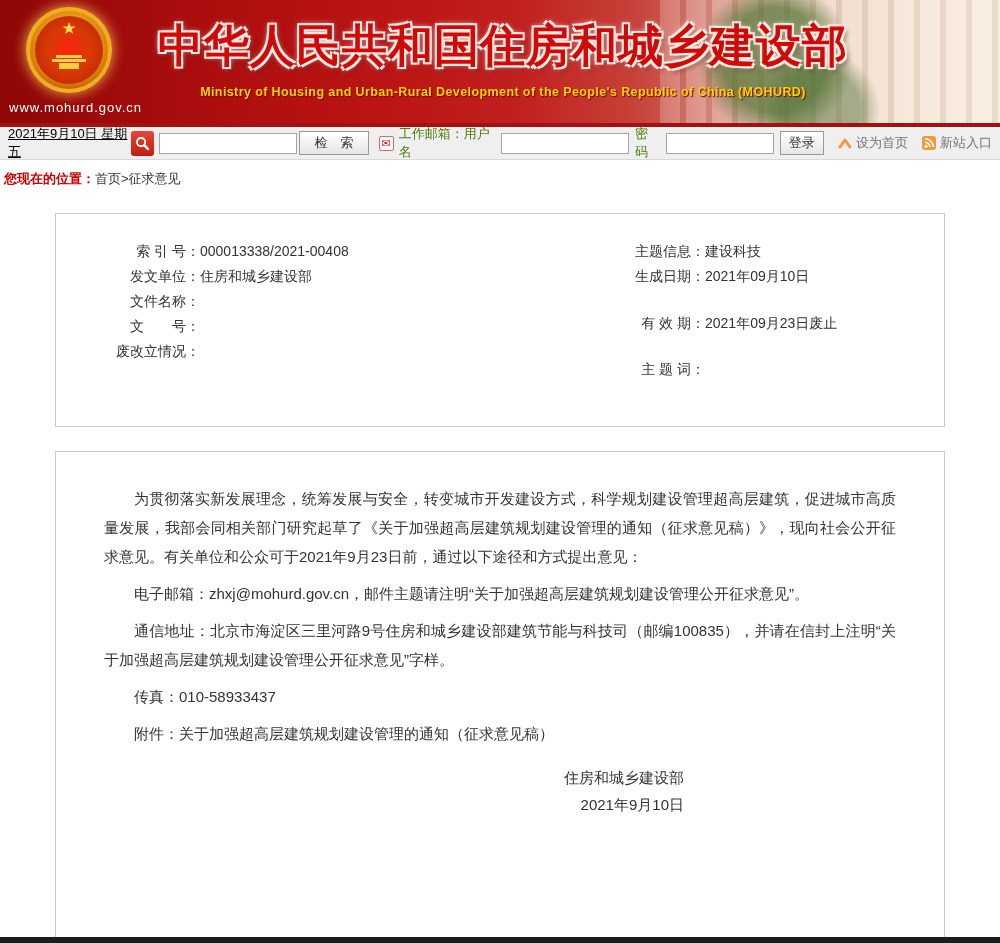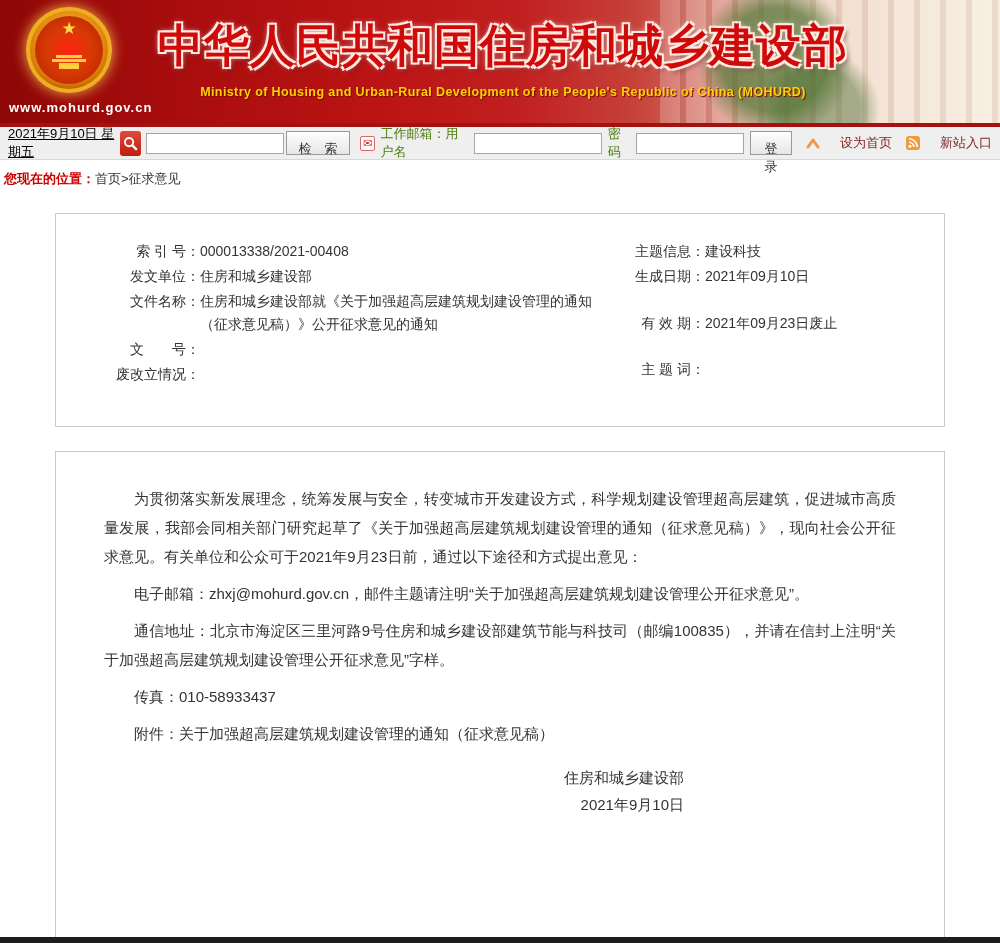--- a/index.html
+++ b/index.html
@@ -21,46 +21,46 @@
     background:radial-gradient(circle at 50% 42%, #ffd24d 0%, #f0a81f 30%, #d97b08 62%, #b85a00 72%, #f5c033 78%, #e09a12 100%);
     box-shadow:0 0 14px rgba(255,210,90,.85), inset 0 0 0 4px #eead22; }
   .emblem-inner { position:absolute; left:9px; top:9px; width:68px; height:68px; border-radius:50%;
     background:radial-gradient(circle, #f21, #d83a05 45%, #b42100 100%); overflow:hidden; }
   .emblem .star-big { position:absolute; left:50%; top:4px; transform:translateX(-50%); color:#ffd84d; font-size:17px; line-height:17px; }
   .emblem .gate { position:absolute; left:50%; bottom:14px; transform:translateX(-50%); width:34px; }
   .emblem .gate div { background:#ffcf3f; margin:1px auto; }
   .emblem .g1 { width:26px; height:3px; }
   .emblem .g2 { width:34px; height:3px; }
   .emblem .g3 { width:20px; height:6px; }
-  .site-url { position:absolute; left:9px; top:100px; color:#fff; font-weight:bold; font-size:13px; letter-spacing:1px; }
+  .site-url { position:absolute; left:9px; top:100px; color:#fff; font-weight:normal; font-size:13px; letter-spacing:1px; }
   .header-titles { position:absolute; left:118px; top:16px; width:770px; text-align:center; }
   .site-title { font-size:45px; font-weight:bold; color:#cf0a0a; letter-spacing:1px; white-space:nowrap;
     text-shadow:-2px -2px 0 #ffe9e0, 2px -2px 0 #ffe9e0, -2px 2px 0 #ffe9e0, 2px 2px 0 #ffe9e0, 0 0 6px #fff, 3px 4px 4px rgba(80,0,0,.45); }
   .site-subtitle { margin-top:9px; font-size:12.5px; font-weight:bold; color:#ffd200; letter-spacing:.4px;
     text-shadow:1px 1px 1px #7a0505; }
 
   
   .toolbar { display:flex; align-items:center; height:33px; background:#efefef;
     border-bottom:1px solid #d8d8d8; padding:0 8px; font-size:13px; color:#555; }
   .tb-date { width:130px; color:#000000;text-decoration:underline; }
   .search-icon-btn { width:25px; height:25px; border:none; border-radius:3px; margin-right:5px;
     background:linear-gradient(#e2493a,#c01d10); cursor:pointer; display:flex; align-items:center; justify-content:center; }
   .toolbar input { height:21px; border:1px solid #a6a6a6; background:#fff; padding:0 4px; font-size:12px; }
   .inp-search { width:138px; }
   .btn { height:24px; border:1px solid #9a9a9a; background:linear-gradient(#fefefe,#e6e6e6);
-    color:#333; font-size:13px; cursor:pointer; padding:8px 8px; }
+    color:#333; font-size:13px; cursor:pointer; padding:0 8px; }
   .btn-search { width:72px; margin-left:2px; }
   .mail-icon { color:#cc2222; border:1px solid #d66; background:#fff; font-size:11px; line-height:13px;
     padding:0 2px; margin:0 5px 0 10px; border-radius:2px; }
   .tb-label { color:#4d7c0f; margin-right:4px; }
   .inp-user { width:128px; margin-right:6px; }
   .inp-pass { width:108px; margin:0 6px 0 2px; }
   .btn-login { width:46px; }
   .tb-spacer { flex:1; }
-  .tb-link { display:flex; align-items:center; gap:20px; color:#7f1d1d; cursor:pointer; margin-left:14px; white-space:nowrap; }
+  .tb-link { display:flex; align-items:center; gap:4px; color:#737373; cursor:pointer; margin-left:14px; white-space:nowrap; }
 
   
   .breadcrumb { height:37px; display:flex; align-items:center; padding-left:4px; font-size:13px; background:#fff; }
   .crumb-label { color:#cc0000; font-weight:bold; }
   .crumb-path { color:#333; cursor:pointer; }
 
   
   .card { width:890px; margin-left:55px; border:1px solid #c9c9c9; background:#fff; }
   .info-card { margin-top:16px; height:214px; display:flex; padding:26px 20px 0 48px; }
   .info-col { font-size:14px; color:#333; }
@@ -150,21 +150,20 @@
       <div class="info-row">
         <span class="info-label">索 引 号：</span>
         <span class="info-value">000013338/2021-00408</span>
       </div>
       <div class="info-row">
         <span class="info-label">发文单位：</span>
         <span class="info-value">住房和城乡建设部</span>
       </div>
       <div class="info-row">
         <span class="info-label">文件名称：</span>
-        <span class="info-value">住房和城乡建设部就《关于加强超高层建筑规划建设管理的通知（征求意见稿）》公开征求意见的通知</span>
       </div>
       <div class="info-row">
         <span class="info-label">文　　号：</span>
         <span class="info-value"></span>
       </div>
       <div class="info-row">
         <span class="info-label wide">废改立情况：</span>
         <span class="info-value"></span>
       </div>
     </div>

